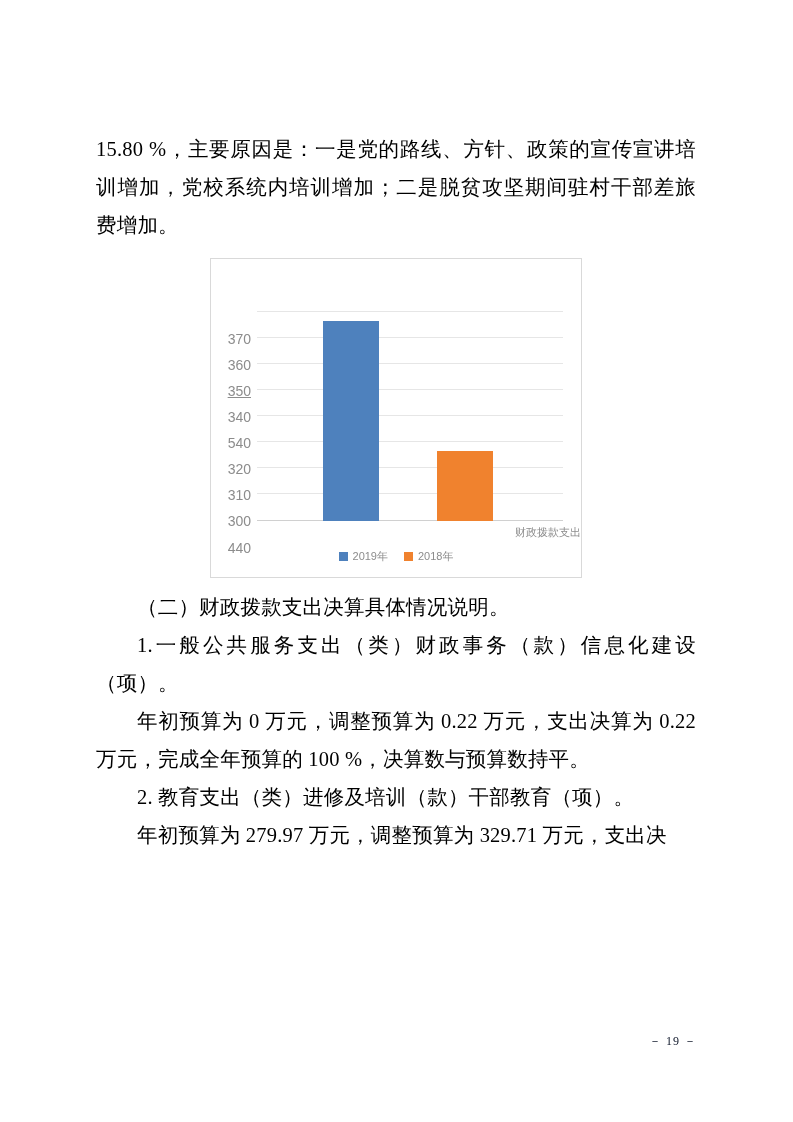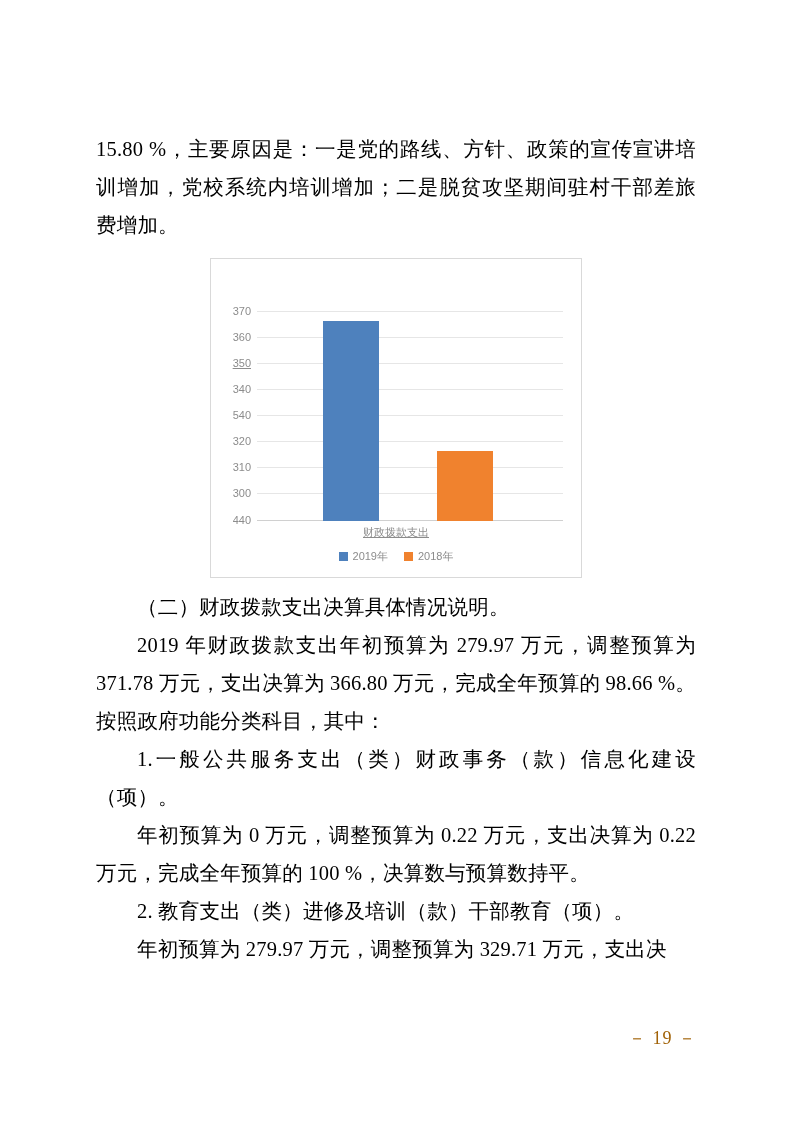--- a/index.html
+++ b/index.html
@@ -92,44 +92,44 @@
     right: 0;
     bottom: 0;
     height: 1px;
     background: #d0d0d0;
   }
   .ytick {
     position: absolute;
     right: 100%;
     margin-right: 6px;
     transform: translateY(-50%);
-    font-size: 11px;
+    font-size: 14px;
     color: #8c8c8c;
     white-space: nowrap;
+    margin-top: 28px;
   }
   .bars {
     position: absolute;
     left: 0; right: 0; bottom: 0; top: 0;
   }
   .bar {
     position: absolute;
     bottom: 0;
     width: 56px;
   }
   .bar.b1 { left: 66px; background: #4e81bd; }
   .bar.b2 { left: 180px; background: #f0822e; }
   .cat-label {
     position: absolute;
     top: 266px;
     left: 0;
     width: 100%;
-    text-align: center;
+    text-align: right;
     font-size: 11px;
     color: #8c8c8c;
-    text-decoration: underline;
   }
   .legend {
     position: absolute;
     left: 0;
     top: 290px;
     width: 100%;
     display: flex;
     justify-content: center;
     gap: 16px;
     font-size: 11px;
@@ -146,23 +146,23 @@
     display: inline-block;
   }
   .sw1 { background: #4e81bd; }
   .sw2 { background: #f0822e; }
 
   
   .footer {
     position: absolute;
     right: 96px;
     bottom: 72px;
-    font-size: 18px;
+    font-size: 12px;
     font-family: "Liberation Serif", serif;
-    color: #a16207;
+    color: #0f172a;
     letter-spacing: 1px;
   }
 </style>
 </head>
 <body>
 
 <div class="page">
 
   <div class="content">
 
@@ -220,21 +220,20 @@
           </div>
         </div>
 
       </div>
     </div>
 
     <div class="spacer-10"></div>
 
     <p class="body-text indent2 bold">（二）财政拨款支出决算具体情况说明。</p>
 
-    <p class="body-text indent2">2019 年财政拨款支出年初预算为 279.97 万元，调整预算为 371.78 万元，支出决算为 366.80 万元，完成全年预算的 98.66 %。按照政府功能分类科目，其中：</p>
 
     <p class="body-text indent2 bold">1.一般公共服务支出（类）财政事务（款）信息化建设（项）。</p>
 
     <p class="body-text indent2">年初预算为 0 万元，调整预算为 0.22 万元，支出决算为 0.22 万元，完成全年预算的 100 %，决算数与预算数持平。</p>
 
     <p class="body-text indent2 bold">2. 教育支出（类）进修及培训（款）干部教育（项）。</p>
 
     <p class="body-text indent2">年初预算为 279.97 万元，调整预算为 329.71 万元，支出决</p>
 
   </div>

